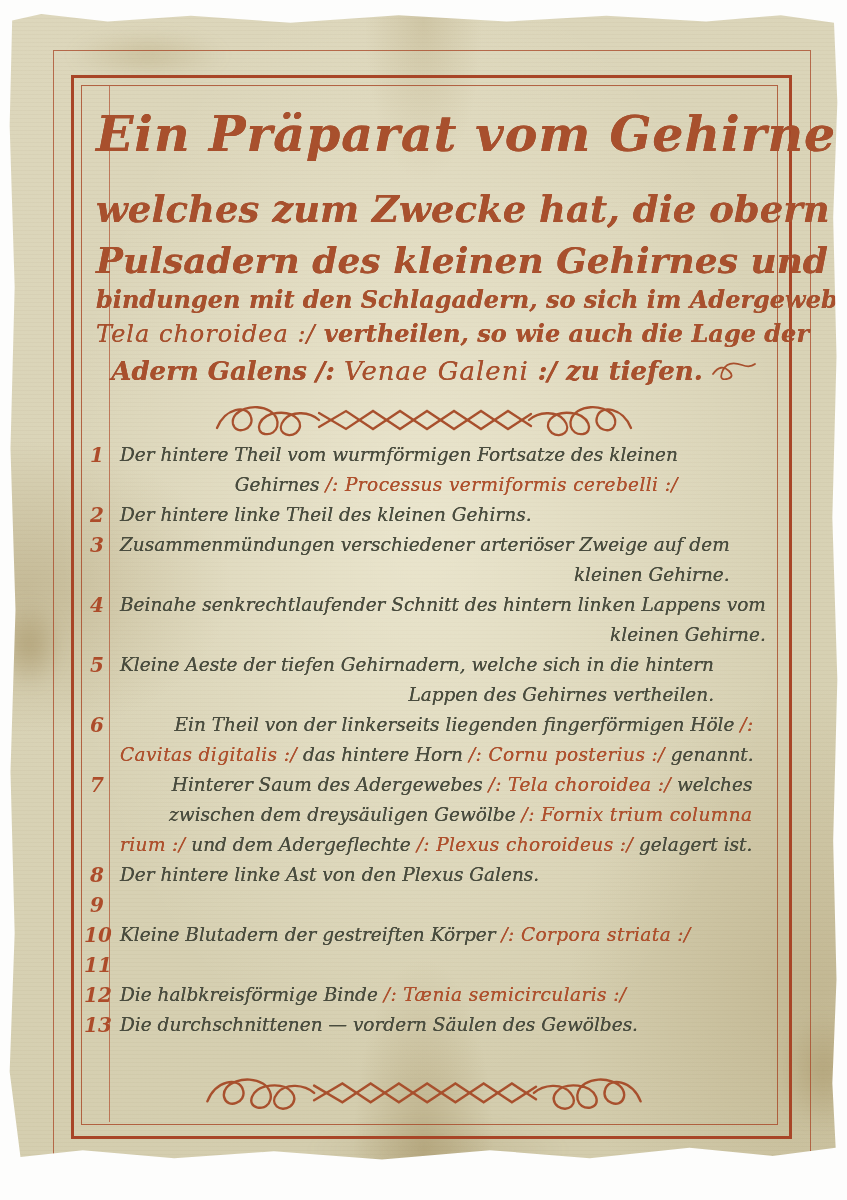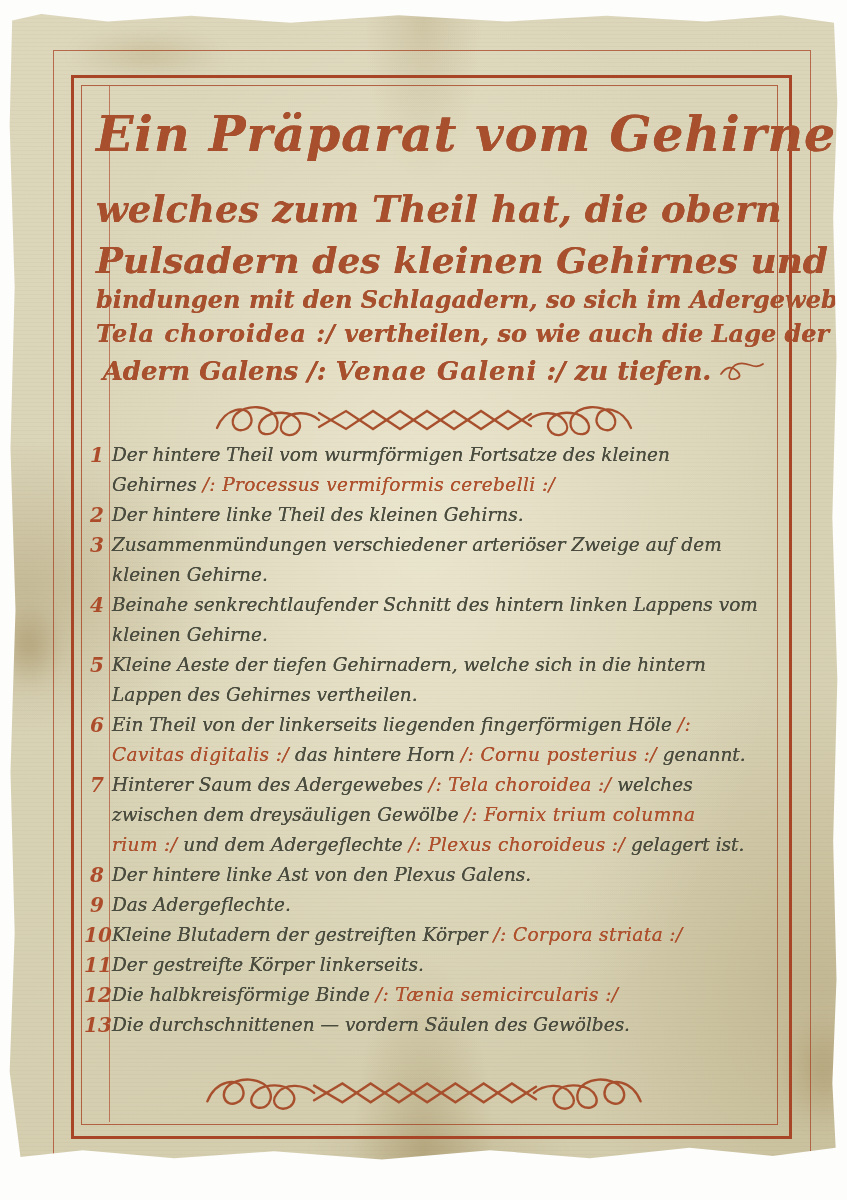--- a/index.html
+++ b/index.html
@@ -34,63 +34,63 @@
 
   
   .rule-outer{position:absolute;left:45px;top:40px;width:756px;height:1113px;border:1px solid rgba(168,70,38,.75);}
   .frame-thick{position:absolute;left:63px;top:65px;width:715px;height:1058px;border:3.5px solid #a84527;}
   .frame-thin{position:absolute;left:73px;top:75px;width:695px;height:1038px;border:1px solid rgba(168,70,38,.8);}
   .margin-rule{position:absolute;left:101px;top:76px;width:1px;height:1036px;background:rgba(176,80,48,.7);}
 
   
   .title-block{position:absolute;left:88px;top:78px;width:676px;text-align:center;color:#a8502d;}
   .title-line{font-style:italic;font-weight:bold;text-shadow:0 0 .5px #9a4526;white-space:pre;}
-  .title-line .latin-red{font-weight:bold;letter-spacing:1px;}
+  .title-line .latin-red{font-weight:normal;letter-spacing:1px;}
   .t1{font-size:49px;line-height:92px;letter-spacing:1px;}
   .t2{font-size:37px;line-height:58px;}
   .t3{font-size:36px;line-height:45px;}
   .t4{font-size:24px;line-height:34px;}
   .t5{font-size:24px;line-height:34px;}
   .t6{font-size:26px;line-height:40px;}
   .title-end-flourish{display:inline-block;vertical-align:baseline;margin-left:8px;}
 
   
   .ornament{position:absolute;left:0;width:100%;display:flex;justify-content:center;}
   .ornament.top{top:388px;}
   .ornament.bottom{top:1056px;}
 
   
   .legend-list{position:absolute;left:76px;top:430px;width:692px;}
   .item{display:flex;align-items:flex-start;}
   .num{
     width:26px;flex:0 0 26px;text-align:center;color:#ad4c2a;
     font-style:italic;font-size:20px;line-height:30px;font-weight:bold;
   }
-  .body{margin-left:2px;min-width:0;}
+  .body{margin-left:10px;min-width:0;text-align:right;}
   .line{white-space:pre;font-style:italic;font-size:18.5px;line-height:30px;}
   .line .german{color:#494c3e;text-shadow:0 0 .4px #3c3f33;}
   .line .latin{color:#b0502c;text-shadow:0 0 .4px #9a4526;letter-spacing:.4px;}
 </style>
 </head>
 <body>
 
 <div class="paper">
   <div class="stain s1"></div>
   <div class="stain s2"></div>
   <div class="stain s3"></div>
   <div class="stain s4"></div>
 
   <div class="rule-outer"></div>
   <div class="frame-thick"></div>
   <div class="frame-thin"></div>
   <div class="margin-rule"></div>
 
   <div class="title-block">
       <div class="title-line t1"><span class="german-red">Ein Präparat vom Gehirne,</span></div>
-      <div class="title-line t2"><span class="german-red">welches zum Theil hat, die obern</span></div>
+      <div class="title-line t2"><span class="german-red">welches zum Zwecke hat, die obern</span></div>
       <div class="title-line t3"><span class="german-red">Pulsadern des kleinen Gehirnes und ihre Ver</span></div>
       <div class="title-line t4"><span class="german-red">bindungen mit den Schlagadern, so sich im Adergewebe</span></div>
       <div class="title-line t5"><span class="latin-red">Tela choroidea :/</span><span class="german-red"> vertheilen, so wie auch die Lage der</span></div>
       <div class="title-line t6"><span class="german-red">Adern Galens /: </span><span class="latin-red">Venae Galeni</span><span class="german-red"> :/ zu tiefen.</span><svg width="46" height="18" viewBox="0 0 46 18" class="title-end-flourish">
           <path d="M2,12 q8,-11 16,-3 q6,6 -2,8 q-9,2 -4,-9 q5,-10 19,-5 q8,3 13,-1" stroke="#a8502d" stroke-width="1.8" fill="none" stroke-linecap="round"></path>
         </svg></div>
     </div>
 
   <div class="ornament top">
     <svg width="430" height="46" viewBox="0 0 430 46">
@@ -156,35 +156,29 @@
         </div>
       </div>
       <div class="item">
         <div class="num">8</div>
         <div class="body">
           <div class="line"><span class="german">Der hintere linke Ast von den Plexus Galens.</span></div>
         </div>
       </div>
       <div class="item">
         <div class="num">9</div>
-        <div class="body">
-          <div class="line"><span class="german">Das Adergeflechte.</span></div>
-        </div>
       </div>
       <div class="item">
         <div class="num">10</div>
         <div class="body">
           <div class="line"><span class="german">Kleine Blutadern der gestreiften Körper </span><span class="latin">/: Corpora striata :/</span></div>
         </div>
       </div>
       <div class="item">
         <div class="num">11</div>
-        <div class="body">
-          <div class="line"><span class="german">Der gestreifte Körper linkerseits.</span></div>
-        </div>
       </div>
       <div class="item">
         <div class="num">12</div>
         <div class="body">
           <div class="line"><span class="german">Die halbkreisförmige Binde </span><span class="latin">/: Tænia semicircularis :/</span></div>
         </div>
       </div>
       <div class="item">
         <div class="num">13</div>
         <div class="body">

